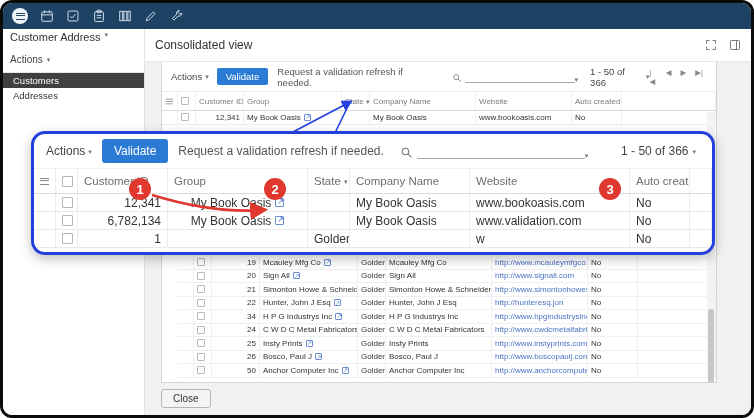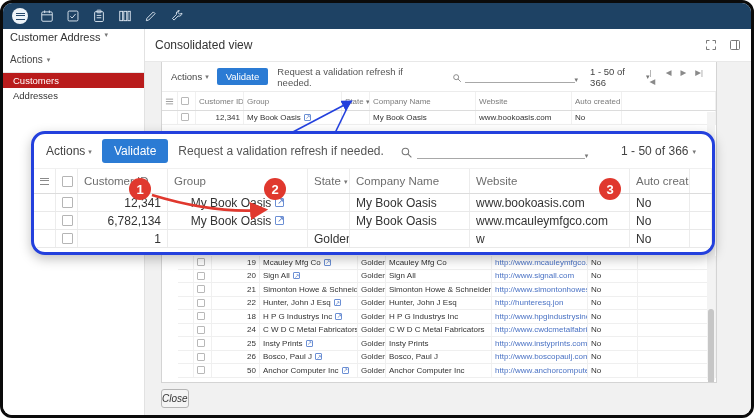--- a/index.html
+++ b/index.html
@@ -21,21 +21,21 @@
   
   .sidebar { position:absolute; left:0; top:26px; width:142px; bottom:0; background:#fff;
              border-right:1px solid #e2e2e2; z-index:2; }
   .ws-row { display:flex; align-items:center; gap:4px; padding:9px 7px 7px; font-size:11px; font-weight:bold; color:#2e2e2e; }
   .caret { font-size:7px; color:#777; line-height:1; }
   .collapse { margin-left:auto; color:#9a9a9a; font-size:10px; }
   .section-row { display:flex; align-items:flex-start; gap:4px; padding:2px 7px 7px; font-size:11px; color:#333; }
   .actions-row { display:flex; align-items:center; gap:4px; padding:4px 7px 7px; font-size:10px; color:#444;
                  border-bottom:1px solid #e6e6e6; }
   .nav-item { height:15px; display:flex; align-items:center; padding:0 10px; font-size:9.5px; color:#333; }
-  .nav-item.sel { background:#b91c1c; color:#fff; }
+  .nav-item.sel { background:#404040; color:#fff; }
 
   
   .main-hd { position:absolute; left:142px; top:26px; right:0; height:26px; background:#fff;
              display:flex; align-items:center; padding:16px 10px; font-size:12px; color:#333;
              border-bottom:1px solid #e8e8e8; z-index:2; }
   .hd-icons { margin-left:auto; display:flex; gap:12px; }
   .hdic { width:12px; height:12px; stroke:#6b6b6b; fill:none; stroke-width:1.8; }
   .content { position:absolute; left:142px; top:52px; right:0; bottom:0; background:#f1f1f1; z-index:1; }
 
   
@@ -66,21 +66,21 @@
   .ext { position:relative; display:inline-block; width:9px; height:9px; border:1px solid #6b8fd4;
          border-radius:1px; margin-left:4px; flex:none; }
   .ext::after { content:"↗"; position:absolute; left:1px; top:-2px; font-size:8px; line-height:9px; color:#4a72c4; }
   .ext.sm { width:7px; height:7px; margin-left:3px; }
   .ext.sm::after { font-size:6px; left:0.5px; top:-1.5px; }
 
   .vscroll { position:absolute; top:50px; bottom:2px; right:1px; width:8px; background:#f3f3f3; }
   .vthumb { position:absolute; left:1px; right:1px; top:197px; height:85px; background:#c6c6c6; border-radius:3px; }
 
   .close-btn { position:absolute; left:16px; top:334px; background:#f4f4f4; border:1px solid #b5b5b5;
-               border-radius:3px; font-size:10px; color:#333; padding:3px 0; font-family:inherit;font-style:italic; }
+               border-radius:3px; font-size:10px; color:#333; padding:3px 11px; font-family:inherit; }
 
   
   .callout { position:absolute; left:28px; top:128px; width:684px; height:124px; background:#fff;
              border:3px solid #2340dd; border-radius:14px; box-shadow:0 4px 12px rgba(0,0,0,.25);
              overflow:hidden; z-index:10; }
   .toolbar2 { height:34px; display:flex; align-items:center; padding:0 12px; font-size:12px; color:#444; }
   .btn-validate2 { background:#2b7bd4; color:#fff; border:none; border-radius:3px; font-size:12px;
                    padding:5px 12px; margin-left:10px; font-family:inherit; }
   .hint2 { margin-left:10px; color:#555; }
   .sicon2 { width:13px; height:13px; stroke:#777; fill:none; stroke-width:2; }
@@ -293,21 +293,21 @@
             <span class="cell linktxt">http://hunteresq.jon</span>
             <span class="cell">No</span>
             <span class="cell"></span>
           </div>
 
           <div class="bgrow bgcols">
             <span class="cell"></span>
             <span class="cell">
               <span class="cb"></span>
             </span>
-            <span class="cell num">18</span>
+            <span class="cell num">34</span>
             <span class="cell">
               <span>H P G Industrys Inc</span>
               <span class="ext sm"></span>
             </span>
             <span class="cell">Golden</span>
             <span class="cell">H P G Industrys Inc</span>
             <span class="cell linktxt">http://www.hpgindustrysinc.co</span>
             <span class="cell">No</span>
             <span class="cell"></span>
           </div>
@@ -450,21 +450,21 @@
           <span class="cell">
             <span class="cb2"></span>
           </span>
           <span class="cell num">6,782,134</span>
           <span class="cell cgroup">
             <span>My Book Oasis</span>
             <span class="ext"></span>
           </span>
           <span class="cell"></span>
           <span class="cell">My Book Oasis</span>
-          <span class="cell">www.mcauleymfgco.com</span>
+          <span class="cell">www.validation.com</span>
           <span class="cell">No</span>
           <span class="cell"></span>
         </div>
 
         <div class="corow cocols">
           <span class="cell"></span>
           <span class="cell">
             <span class="cb2"></span>
           </span>
           <span class="cell num">1</span>

